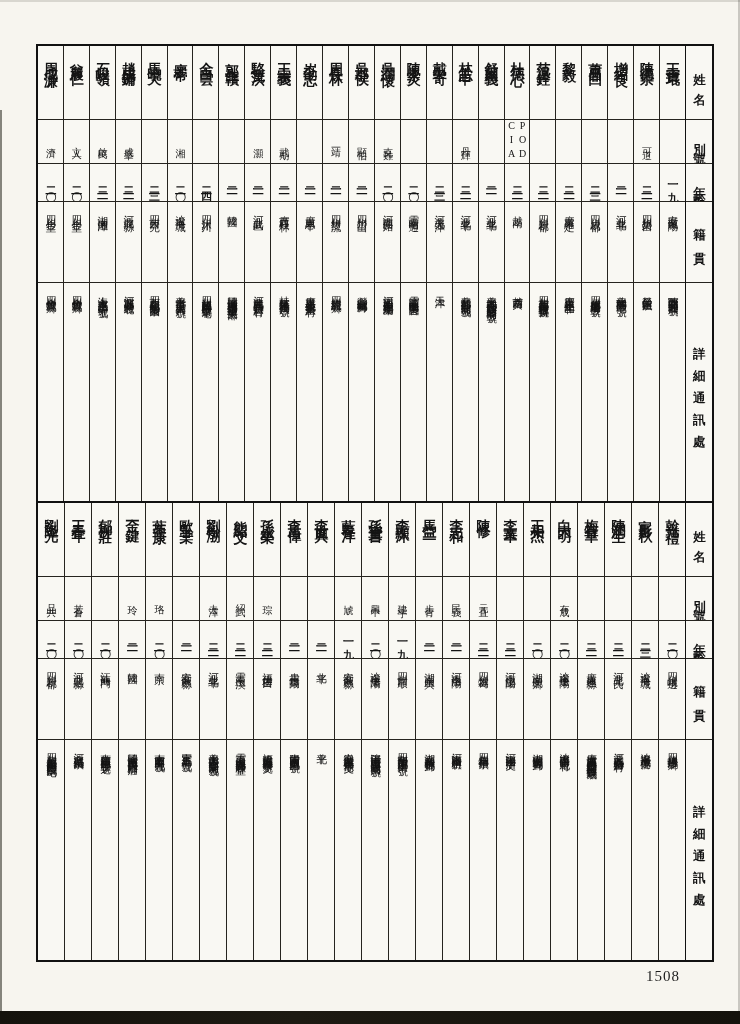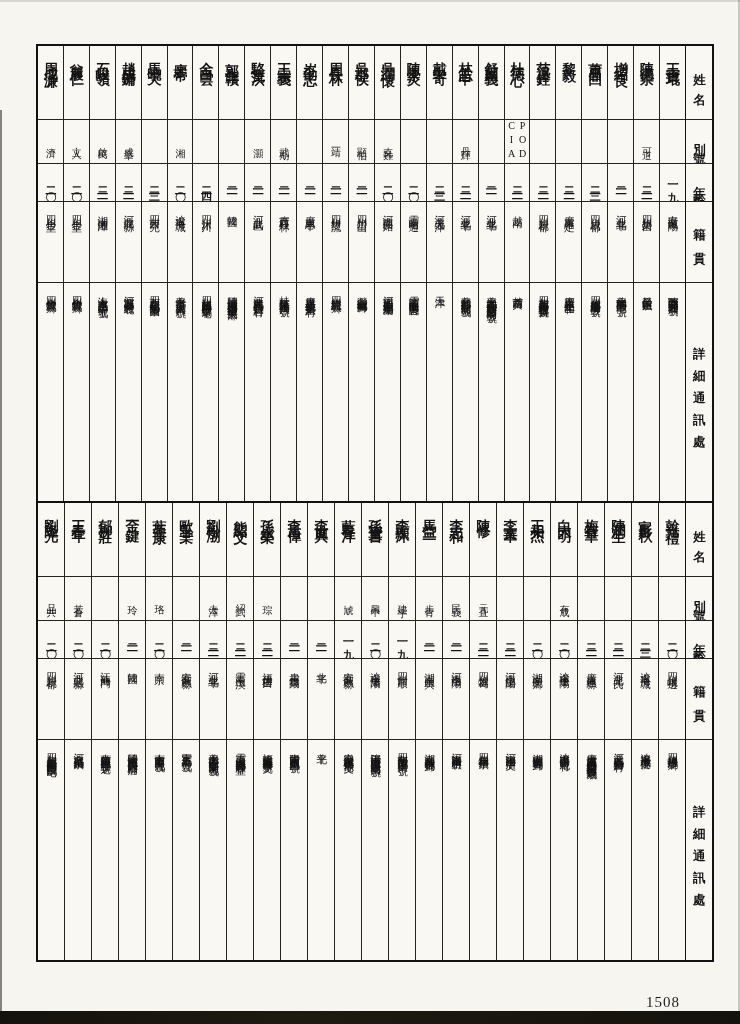--- a/index.html
+++ b/index.html
@@ -57,21 +57,21 @@
   .hcell{align-items:center;background:#f9f8f3;}
   .hcell .vtext{font-weight:700;font-size:12.5px;margin-top:0;}
   .ls0{letter-spacing:20px !important;}
   .ls1{letter-spacing:9px  !important;}
   .ls2{letter-spacing:7px  !important;}
   .ls3{letter-spacing:24px !important;}
   .ls4{letter-spacing:22px !important;}
   
   .page-number{
     position:absolute;left:646px;top:968px;
-    font-size:15px;letter-spacing:1px;color:#1d1d1d;margin-top:26px;
+    font-size:15px;letter-spacing:1px;color:#1d1d1d;
   }
   
   .edge-bottom{position:absolute;left:0;right:0;bottom:0;height:13px;
     background:linear-gradient(90deg,#14120c 0%,#1d1a12 40%,#14120c 100%);}
   .edge-left{position:absolute;left:0;top:110px;bottom:13px;width:2px;
     background:rgba(40,38,30,.55);}
   .edge-right{position:absolute;right:0;top:0;bottom:13px;width:2px;
     background:rgba(40,38,30,.22);}
   .edge-top{position:absolute;left:0;right:0;top:0;height:2px;
     background:rgba(40,38,30,.15);}

